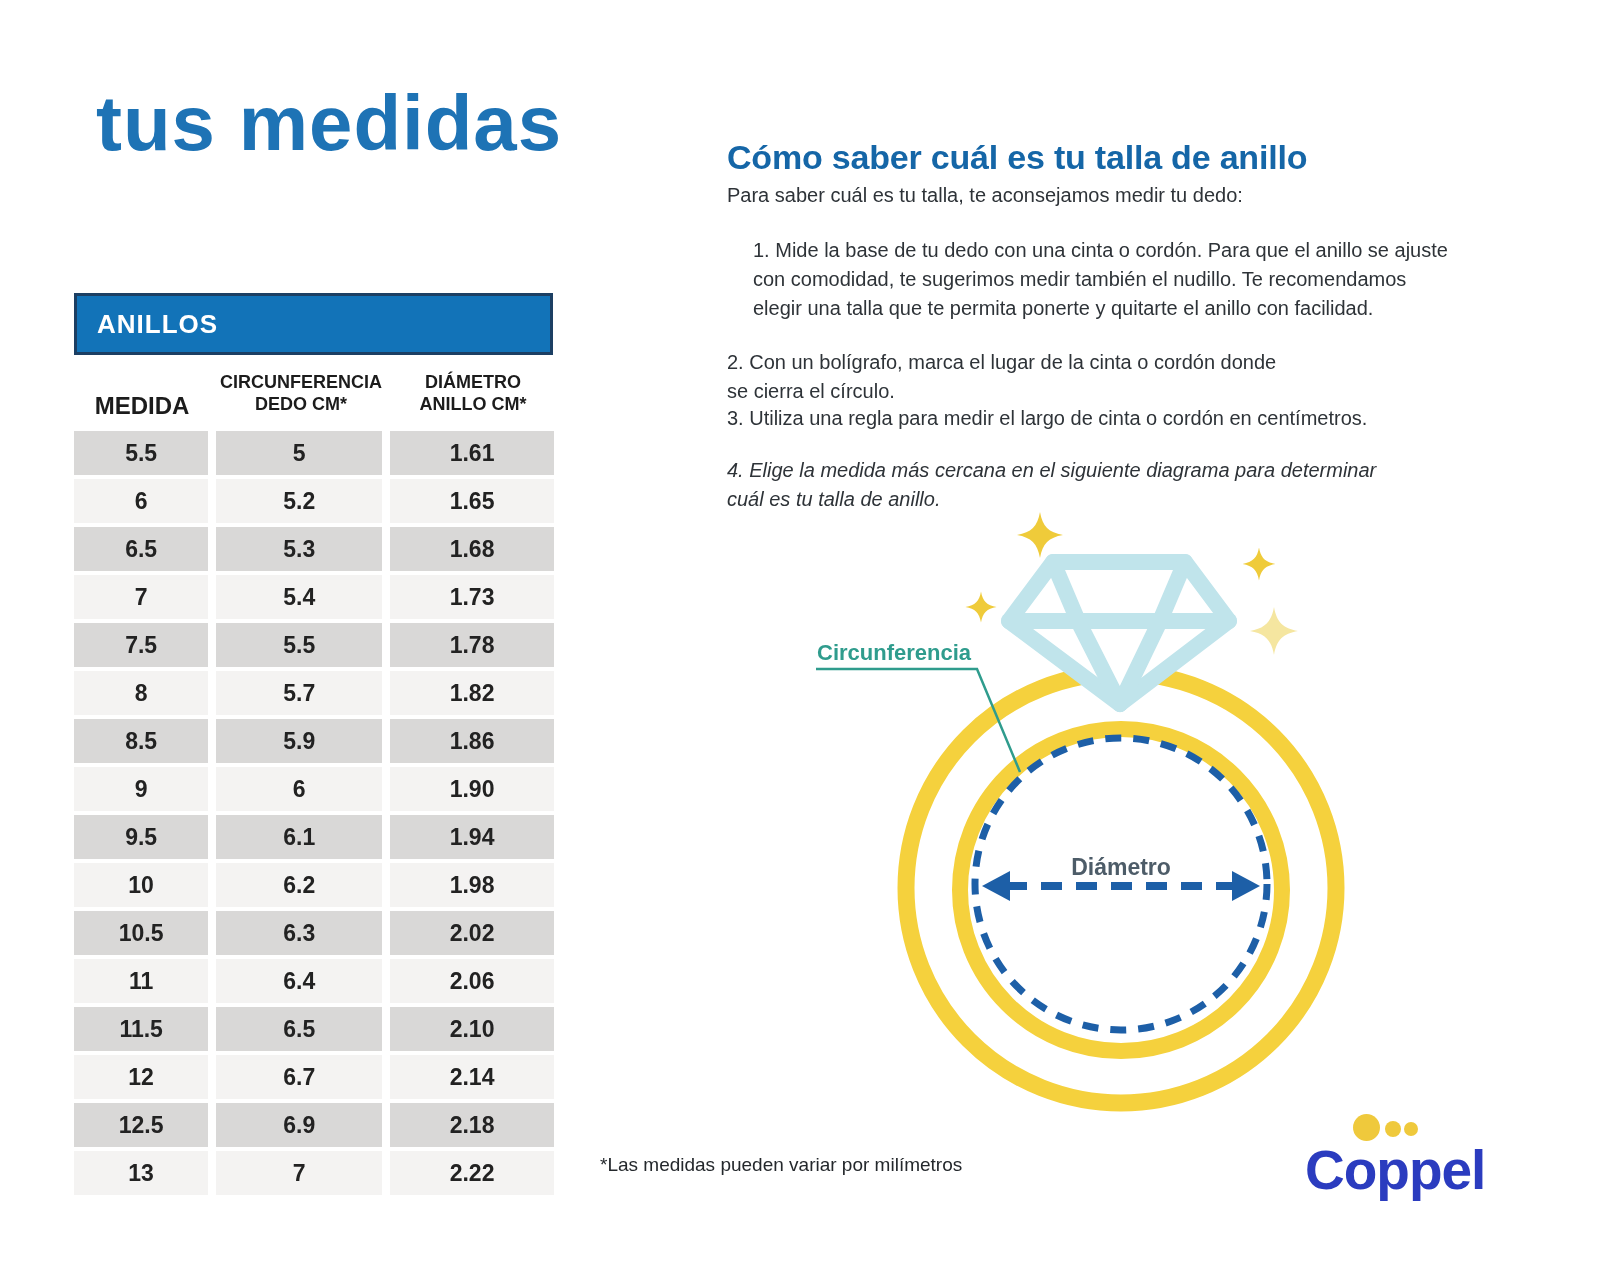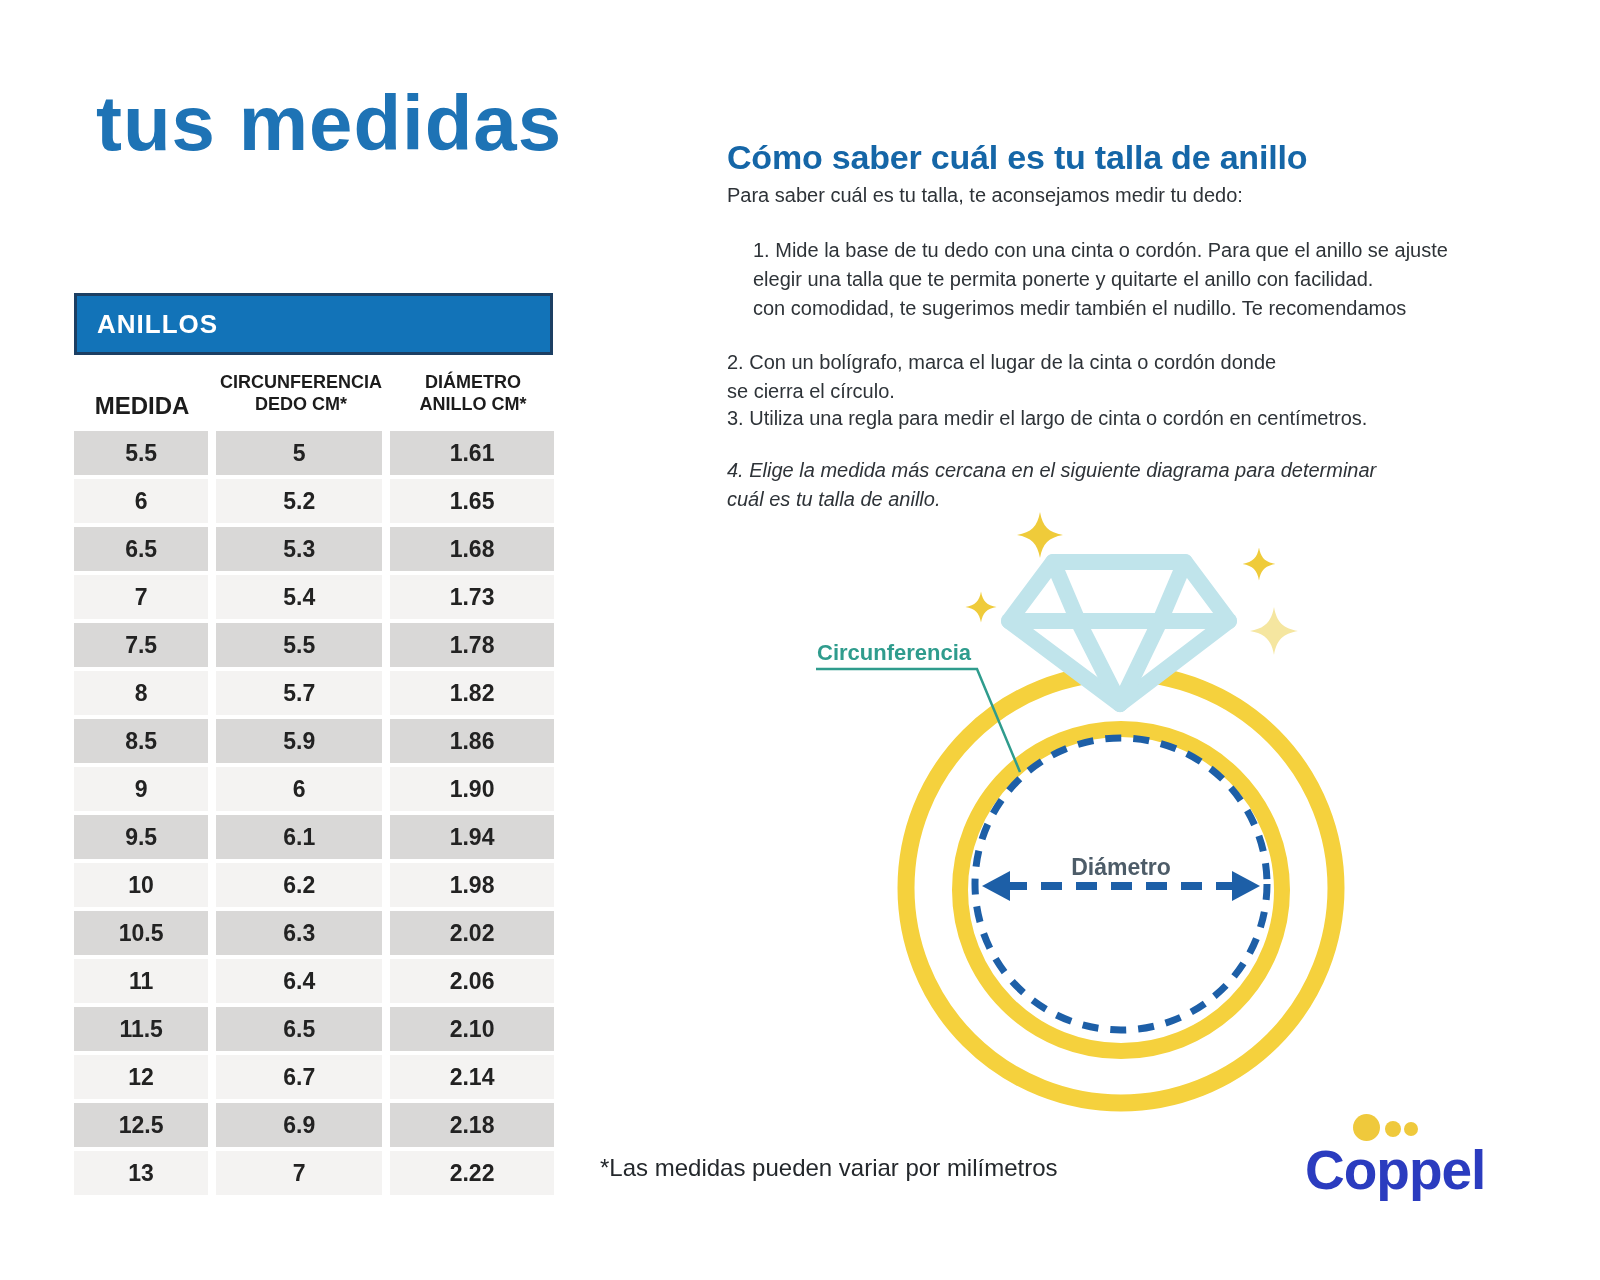--- a/index.html
+++ b/index.html
@@ -42,21 +42,21 @@
   
   .howto-heading {
     left:727px; top:130px; color:#1566a7;
     font-size:34px; font-weight:bold; letter-spacing:-0.2px;margin-top:8px;
   }
   .howto-intro { left:727px; top:184px; font-size:20px; color:#2e3338; }
   .step { left:727px; font-size:20px; color:#2e3338; line-height:29px; }
   .step-1 { top:236px;margin-left:26px; } .step-2 { top:348px; }
   .step-3 { top:404px; } .step-4 { top:456px;font-style:italic; }
 
-  .footnote { left:600px; top:1154px; font-size:24px; color:#24282c; }
+  .footnote { left:600px; top:1154px; font-size:19px; color:#24282c; }
 
   
   .brand-dot { border-radius:50%; background:#efc93c; }
   .brand-dot-1 { left:1353px; top:1114px; width:27px; height:27px; }
   .brand-dot-2 { left:1385px; top:1121px; width:16px; height:16px; }
   .brand-dot-3 { left:1404px; top:1122px; width:14px; height:14px; }
   .brand-name {
     left:1305px; top:1138px; color:#2b3cbf;
     font-size:55px; font-weight:bold; letter-spacing:-1px;
   }
@@ -165,22 +165,22 @@
     <div class="cell c2">7</div>
     <div class="cell c3">2.22</div>
   </div>
 </div>
 
 <div class="abs howto-heading">Cómo saber cuál es tu talla de anillo</div>
 <div class="abs howto-intro">Para saber cuál es tu talla, te aconsejamos medir tu dedo:</div>
 
 <div class="abs step step-1">
   <div>1. Mide la base de tu dedo con una cinta o cordón. Para que el anillo se ajuste</div>
+  <div>con comodidad, te sugerimos medir también el nudillo. Te recomendamos</div>
   <div>elegir una talla que te permita ponerte y quitarte el anillo con facilidad.</div>
-  <div>con comodidad, te sugerimos medir también el nudillo. Te recomendamos</div>
 </div>
 <div class="abs step step-2">
   <div>2. Con un bolígrafo, marca el lugar de la cinta o cordón donde</div>
   <div>se cierra el círculo.</div>
 </div>
 <div class="abs step step-3">
   <div>3. Utiliza una regla para medir el largo de cinta o cordón en centímetros.</div>
 </div>
 <div class="abs step step-4">
   <div>4. Elige la medida más cercana en el siguiente diagrama para determinar</div>

